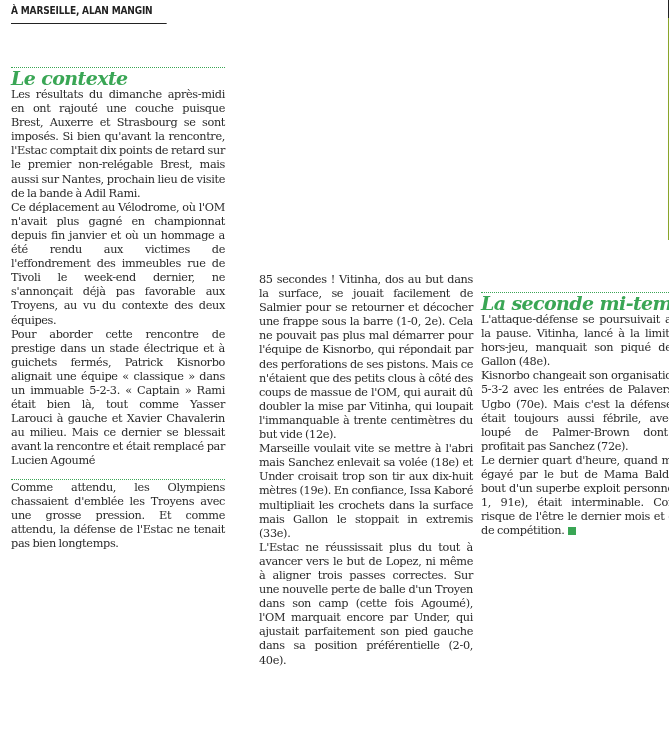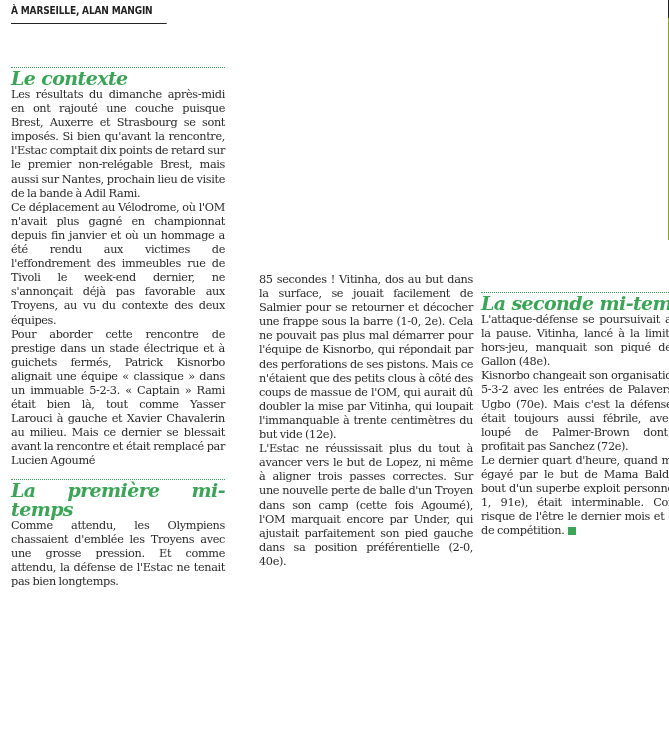--- a/index.html
+++ b/index.html
@@ -46,26 +46,26 @@
 <div class="right-rule"></div>
 
 <div class="col" style="left:11px; top:67px;">
   <div class="sec-rule"></div>
   <h2 class="sec-title">Le contexte</h2>
   <p>Les résultats du dimanche après-midi en ont rajouté une couche puisque Brest, Auxerre et Strasbourg se sont imposés. Si bien qu'avant la rencontre, l'Estac comptait dix points de retard sur le premier non-relégable Brest, mais aussi sur Nantes, prochain lieu de visite de la bande à Adil Rami.</p>
   <p>Ce déplacement au Vélodrome, où l'OM n'avait plus gagné en championnat depuis fin janvier et où un hommage a été rendu aux victimes de l'effondrement des immeubles rue de Tivoli le week-end dernier, ne s'annonçait déjà pas favorable aux Troyens, au vu du contexte des deux équipes.</p>
   <p>Pour aborder cette rencontre de prestige dans un stade électrique et à guichets fermés, Patrick Kisnorbo alignait une équipe « classique » dans un immuable 5-2-3. « Captain » Rami était bien là, tout comme Yasser Larouci à gauche et Xavier Chavalerin au milieu. Mais ce dernier se blessait avant la rencontre et était remplacé par Lucien Agoumé</p>
   <div style="height:10px"></div>
   <div class="sec-rule"></div>
-  <h2 class="sec-title">La première mi-temps</h2>
   <p>Comme attendu, les Olympiens chassaient d'emblée les Troyens avec une grosse pression. Et comme attendu, la défense de l'Estac ne tenait pas bien longtemps.</p>
 </div>
 
 <div class="col" style="left:223px; top:273px;margin-left:36px;">
   <p>85 secondes ! Vitinha, dos au but dans la surface, se jouait facilement de Salmier pour se retourner et décocher une frappe sous la barre (1-0, 2e). Cela ne pouvait pas plus mal démarrer pour l'équipe de Kisnorbo, qui répondait par des perforations de ses pistons. Mais ce n'étaient que des petits clous à côté des coups de massue de l'OM, qui aurait dû doubler la mise par Vitinha, qui loupait l'immanquable à trente centimètres du but vide (12e).</p>
+  <p>Marseille voulait vite se mettre à l'abri mais Sanchez enlevait sa volée (18e) et Under croisait trop son tir aux dix-huit mètres (19e). En confiance, Issa Kaboré multipliait les crochets dans la surface mais Gallon le stoppait in extremis (33e).</p>
   <p>L'Estac ne réussissait plus du tout à avancer vers le but de Lopez, ni même à aligner trois passes correctes. Sur une nouvelle perte de balle d'un Troyen dans son camp (cette fois Agoumé), l'OM marquait encore par Under, qui ajustait parfaitement son pied gauche dans sa position préférentielle (2-0, 40e).</p>
 </div>
 
 <div class="col" style="left:481px; top:292px;">
   <div class="sec-rule"></div>
   <h2 class="sec-title">La seconde mi-temps</h2>
   <p>L'attaque-défense se poursuivait après la pause. Vitinha, lancé à la limite du hors-jeu, manquait son piqué devant Gallon (48e).</p>
   <p>Kisnorbo changeait son organisation en 5-3-2 avec les entrées de Palaversa et Ugbo (70e). Mais c'est la défense qui était toujours aussi fébrile, avec ce loupé de Palmer-Brown dont ne profitait pas Sanchez (72e).</p>
   <p><span>Le dernier quart d'heure, quand même égayé par le but de Mama Baldé au bout d'un superbe exploit personnel (3-1, 91e), était interminable. Comme risque de l'être le dernier mois et demi de compétition.</span><span class="end-mark"></span></p>
 </div>

